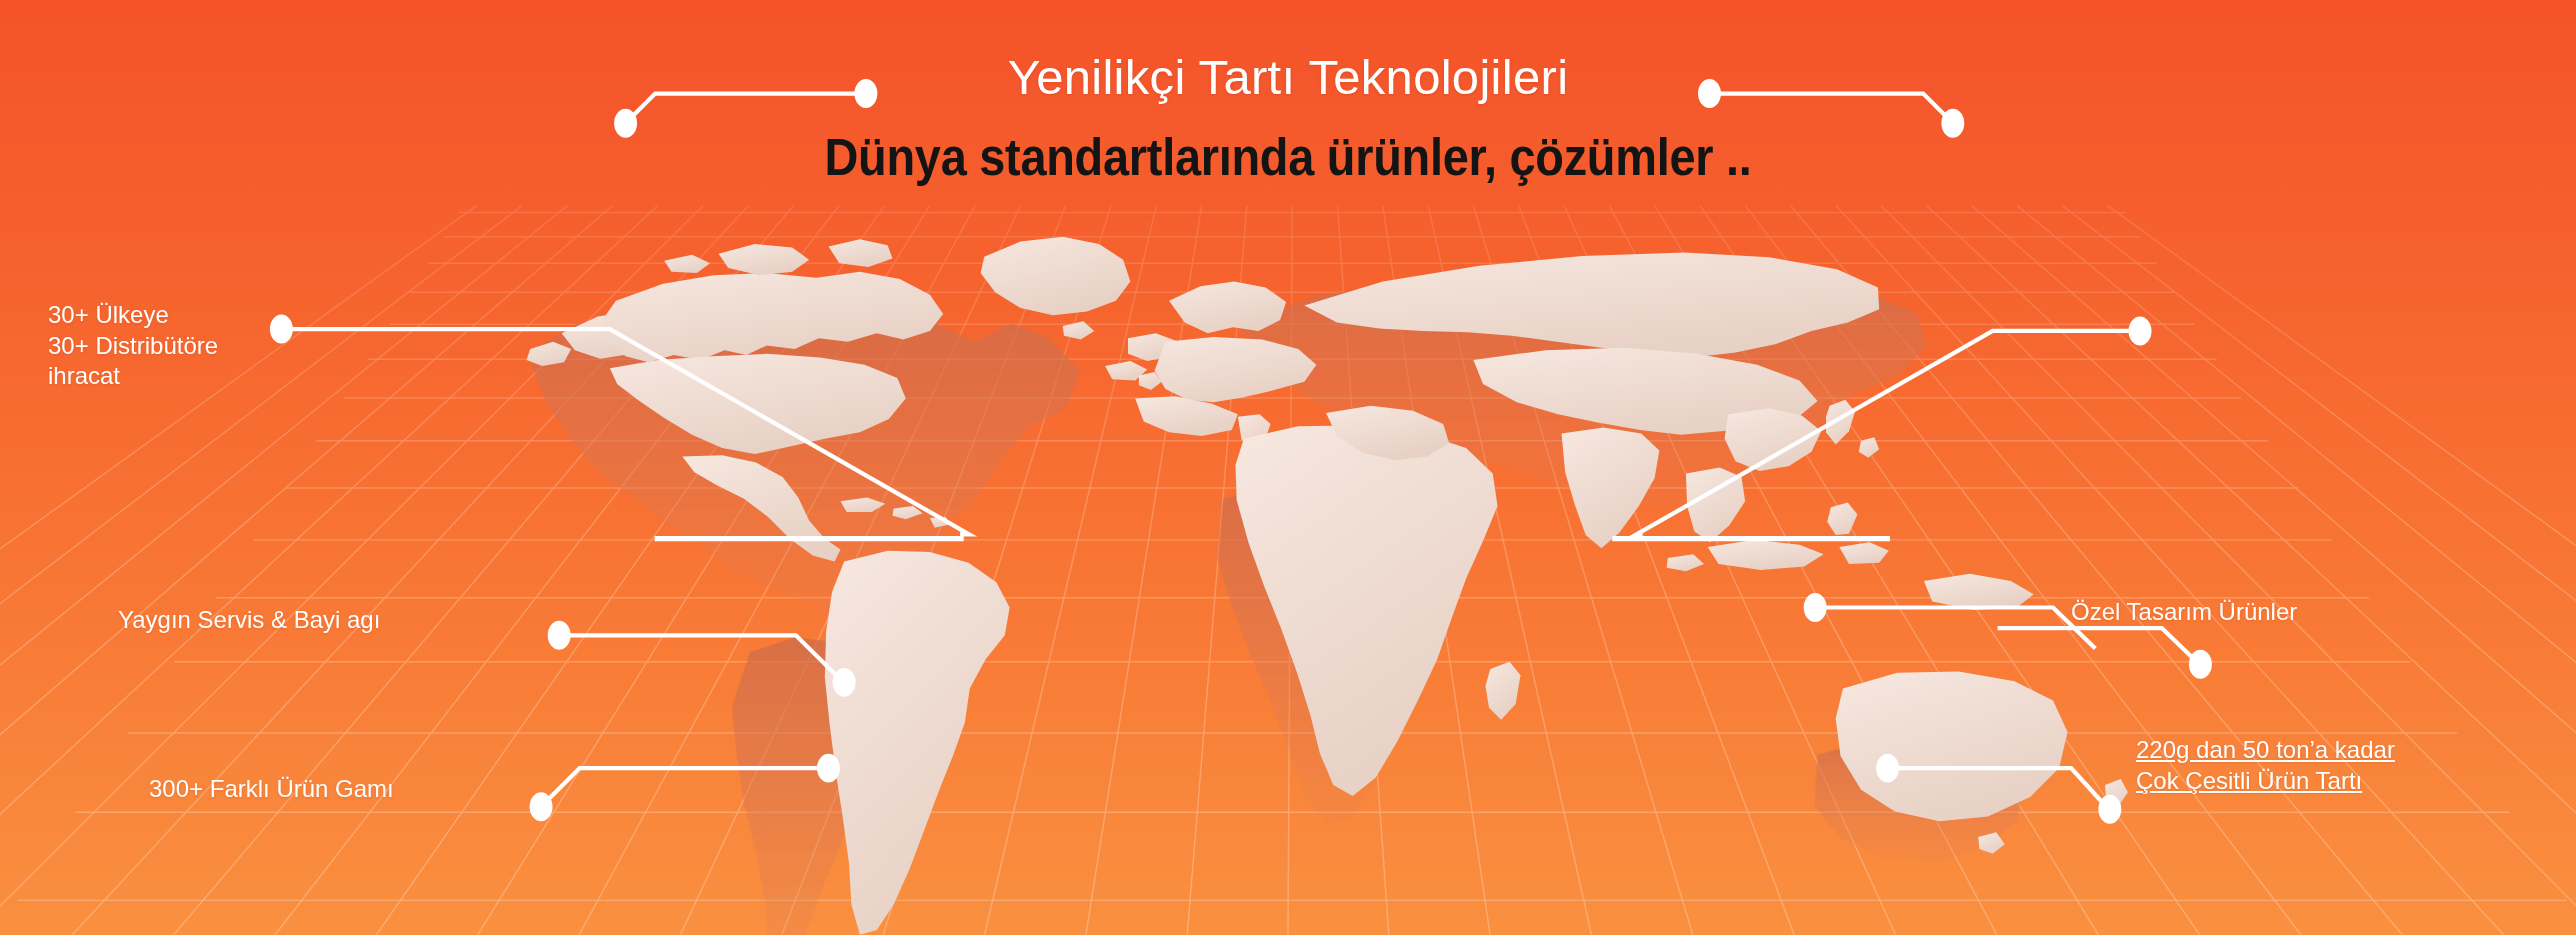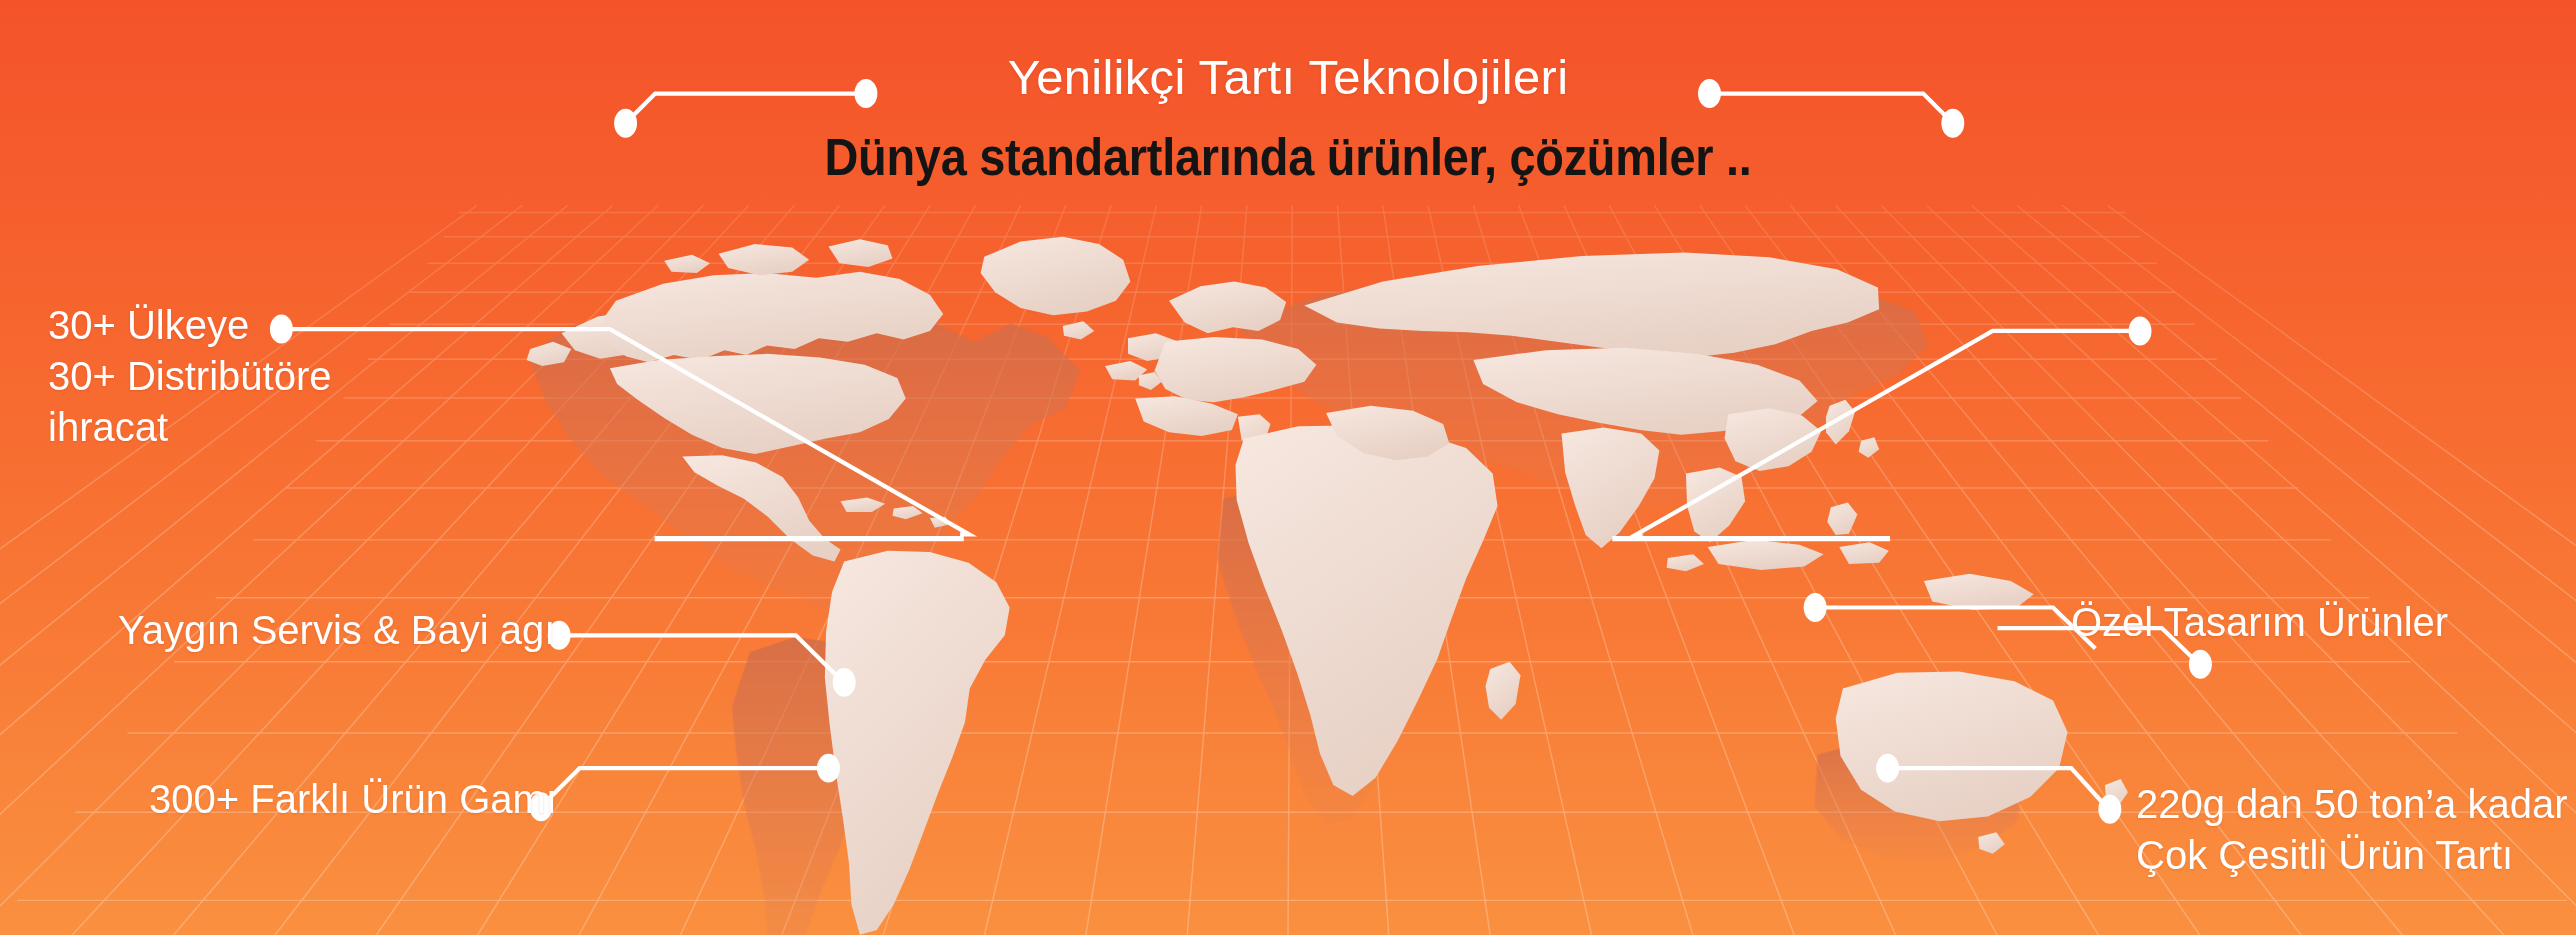--- a/index.html
+++ b/index.html
@@ -35,36 +35,36 @@
     font-weight:700;
     letter-spacing:-0.3px;
     line-height:1.0;
     white-space:nowrap;
     transform:scaleX(0.92);
   }
 
   .label{
     position:absolute;
     color:#ffffff;
-    font-size:40px;
+    font-size:24px;
     line-height:1.28;
     font-weight:400;
     white-space:nowrap;
     text-shadow:0 0.6px 2.4px rgba(160,50,0,0.20);
   }
   .label.r{text-align:left;}
   .label.l{text-align:left;}
 
   
   #lbl-export   {left:48px;  top:300px;}
   #lbl-service  {left:118px; top:605px;}
   #lbl-range    {left:149px; top:774px;}
   #lbl-local    {left:2191px;top:301px;}
   #lbl-custom   {left:2071px;top:597px;}
-  #lbl-capacity {left:2136px;top:779px;}
+  #lbl-capacity {left:2136px;top:735px;text-decoration:underline;}
 
   .nowrap{display:block;}
 </style>
 </head>
 <body>
 
 <div class="stage">
 
   <svg class="svg-layer" viewBox="0 0 4266 1550" preserveAspectRatio="none">
     <defs>

